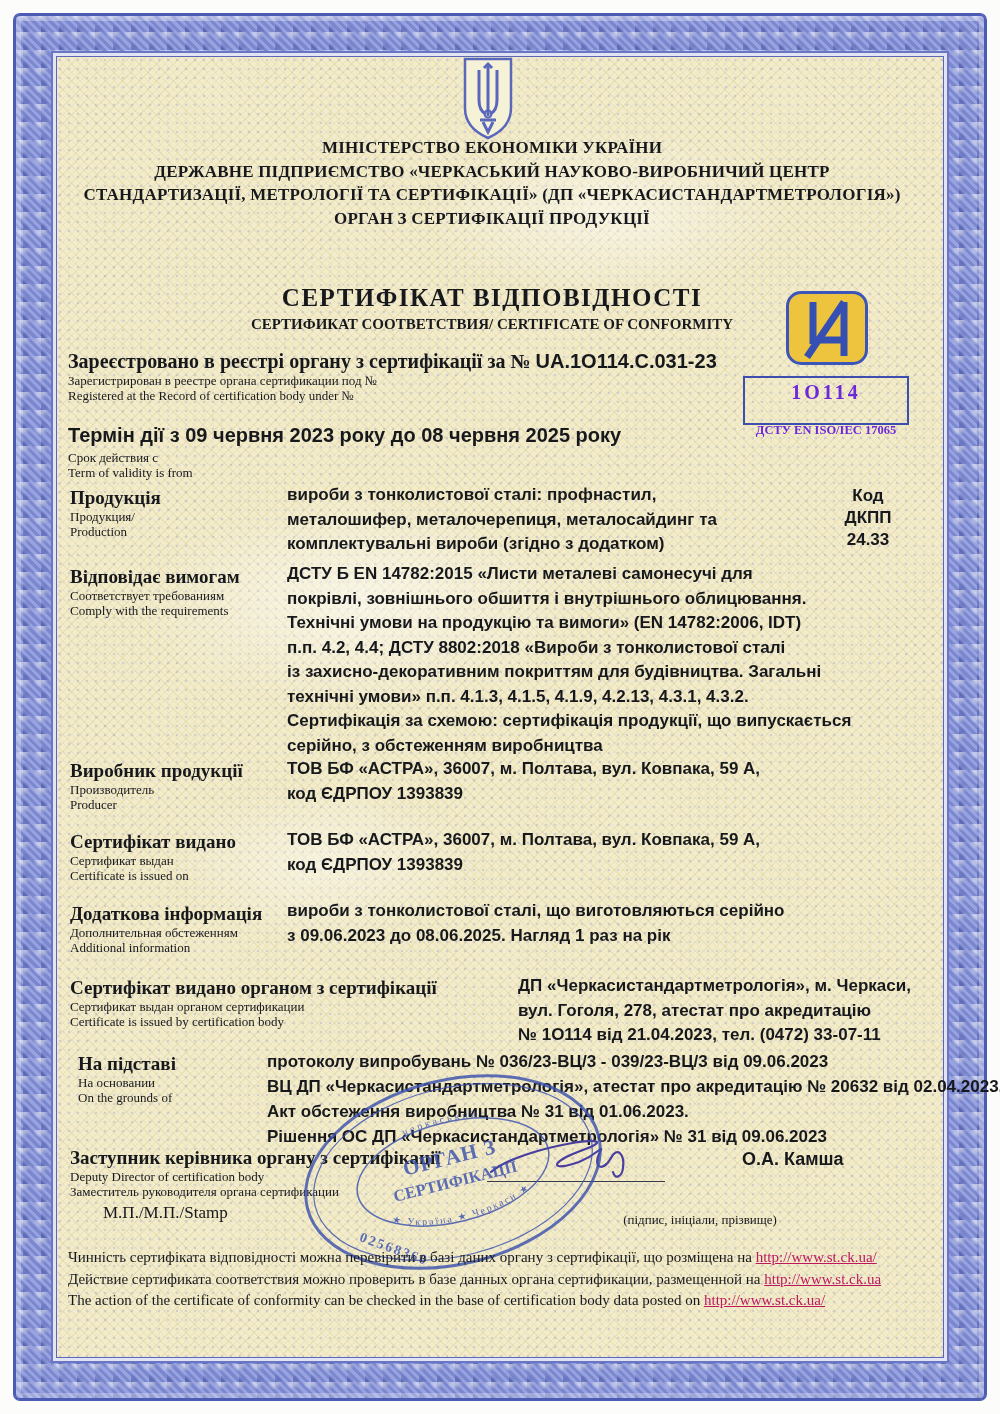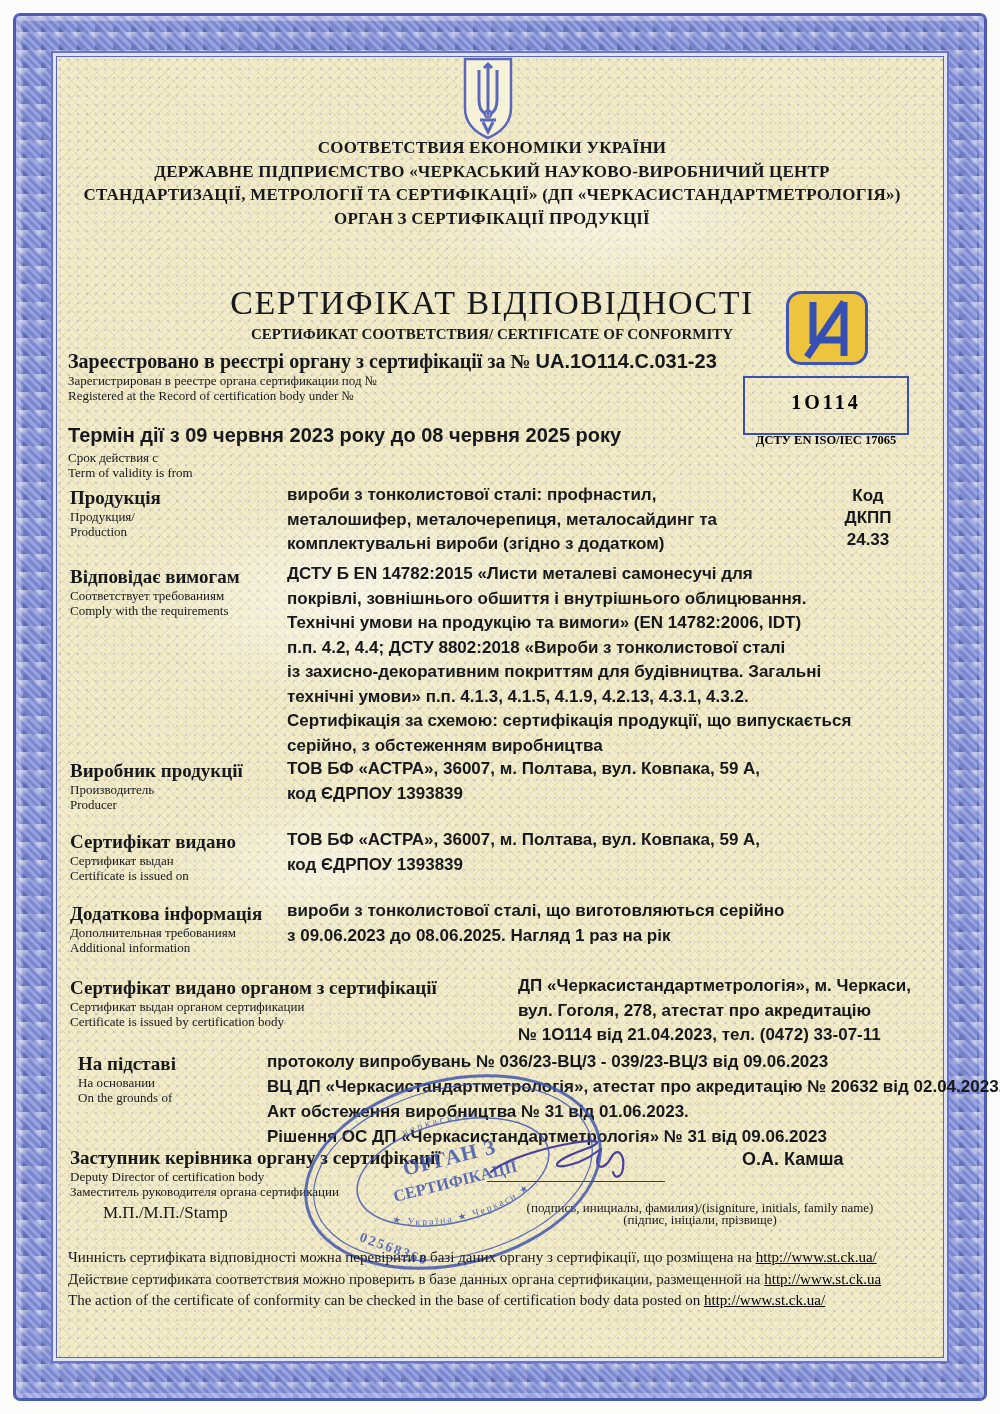--- a/index.html
+++ b/index.html
@@ -35,34 +35,34 @@
       radial-gradient(ellipse 300px 150px at 34% 42%, rgba(255,255,255,.55), transparent 70%),
       radial-gradient(ellipse 260px 120px at 62% 12%, rgba(255,255,255,.45), transparent 70%),
       radial-gradient(ellipse 220px 110px at 30% 62%, rgba(255,255,255,.40), transparent 70%);
   }
   .abs{position:absolute;}
   .center{text-align:center;}
   .lbl{font-weight:bold;font-size:19px;line-height:22px;font-family:"Liberation Serif",serif;}
   .sub{font-size:13px;line-height:15px;font-family:"Liberation Serif",serif;}
   .val{font-family:"Liberation Sans",sans-serif;font-weight:bold;font-size:17px;line-height:24.5px;white-space:pre;}
   .ministry{font-weight:bold;font-size:17px;line-height:23.5px;letter-spacing:.2px;}
-  .doc-title{font-weight:normal;font-size:34px;letter-spacing:1.5px;}
+  .doc-title{font-weight:bold;font-size:25px;letter-spacing:1.5px;}
   .doc-subtitle{font-weight:bold;font-size:15px;margin-top:4px;}
   .reg-main{font-weight:bold;font-size:20px;margin-top:32px;}
   .reg-num{font-family:"Liberation Sans",sans-serif;font-weight:bold;font-size:20px;}
   .term-main{font-family:"Liberation Sans",sans-serif;font-weight:bold;font-size:20px;}
-  .accr-box{border:2px solid #3d4fae;color:#000000;text-align:center;padding-top:13px;}
+  .accr-box{border:2px solid #3d4fae;color:#6d28d9;text-align:center;padding-top:3px;}
   .accr-num{font-weight:bold;font-size:20px;letter-spacing:3px;line-height:22px;}
   .accr-std{font-weight:bold;font-size:12.5px;line-height:15px;margin-top:20px;}
   .logo-tile{background:#eec43f;border:3px solid #3b55b8;border-radius:15px;}
   .code-block{font-family:"Liberation Sans",sans-serif;font-weight:bold;font-size:17px;line-height:22px;text-align:center;white-space:pre;}
   .name{font-family:"Liberation Sans",sans-serif;font-weight:bold;font-size:18px;}
   .mp{font-size:17px;}
   .footer-line{font-size:15px;line-height:21.5px;}
-  .footer-line a{color:#000000;text-decoration:underline;}
+  .footer-line a{color:#be185d;text-decoration:underline;}
   .sig-line{height:0;border-bottom:1.5px solid #3a3a4e;}
   .stamp{opacity:.82;}
 </style>
 </head>
 <body>
 
 <div class="sheet">
   <div class="lace"></div>
   <div class="inner"></div>
 
@@ -75,21 +75,21 @@
         <path d="M21 14 V44 Q21 55 28 58"></path>
         <path d="M39 14 V44 Q39 55 32 58"></path>
         <path d="M22 64 H38"></path>
         <path d="M25 66 L30 76 L35 66"></path>
       </g>
       <circle cx="30" cy="58" r="3.5" fill="none" stroke="#5a67bb" stroke-width="2"></circle>
     </svg>
   </div>
 
   <div class="abs ministry center" style="left:62px;top:136px;width:860px;">
-    <div>СООТВЕТСТВИЯ ЕКОНОМІКИ УКРАЇНИ</div>
+    <div>МІНІСТЕРСТВО ЕКОНОМІКИ УКРАЇНИ</div>
     <div>ДЕРЖАВНЕ ПІДПРИЄМСТВО «ЧЕРКАСЬКИЙ НАУКОВО-ВИРОБНИЧИЙ ЦЕНТР</div>
     <div>СТАНДАРТИЗАЦІЇ, МЕТРОЛОГІЇ ТА СЕРТИФІКАЦІЇ» (ДП «ЧЕРКАСИСТАНДАРТМЕТРОЛОГІЯ»)</div>
     <div>ОРГАН З СЕРТИФІКАЦІЇ ПРОДУКЦІЇ</div>
   </div>
 
   <div class="abs center" style="left:62px;top:284px;width:860px;">
     <div class="doc-title">СЕРТИФІКАТ ВІДПОВІДНОСТІ</div>
     <div class="doc-subtitle">СЕРТИФИКАТ СООТВЕТСТВИЯ/ CERTIFICATE OF CONFORMITY</div>
   </div>
 
@@ -160,21 +160,21 @@
   <div class="abs" style="left:70px;top:831px;width:215px;">
     <div class="lbl">Сертифікат видано</div>
     <div class="sub">Сертификат выдан</div>
     <div class="sub">Certificate is issued on</div>
   </div>
   <div class="abs val" style="left:287px;top:828px;width:650px;">ТОВ БФ «АСТРА», 36007, м. Полтава, вул. Ковпака, 59 А,
 код ЄДРПОУ 1393839</div>
 
   <div class="abs" style="left:70px;top:903px;width:215px;">
     <div class="lbl">Додаткова інформація</div>
-    <div class="sub">Дополнительная требованиям</div>
+    <div class="sub">Дополнительная обстеженням</div>
     <div class="sub">Additional information</div>
   </div>
   <div class="abs val" style="left:287px;top:899px;width:650px;">вироби з тонколистової сталі, що виготовляються серійно
 з 09.06.2023 до 08.06.2025. Нагляд 1 раз на рік</div>
 
   <div class="abs" style="left:70px;top:977px;width:440px;">
     <div class="lbl">Сертифікат видано органом з сертифікації</div>
     <div class="sub">Сертификат выдан органом сертификации</div>
     <div class="sub">Certificate is issued by certification body</div>
   </div>
@@ -203,21 +203,20 @@
     <svg width="175" height="54" viewBox="0 0 175 54">
       <g stroke="#4a3f9e" stroke-width="2.2" fill="none" stroke-linecap="round">
         <path d="M4 44 C34 18, 150 2, 96 22 C60 35, 64 44, 92 34 C112 26, 118 14, 112 26 C106 40, 116 44, 124 30"></path>
         <path d="M124 30 C130 18, 138 26, 136 40 C135 49, 128 52, 126 44"></path>
       </g>
     </svg>
   </div>
   <div class="abs sig-line" style="left:487px;top:1181px;width:178px;"></div>
   <div class="abs name" style="left:742px;top:1149px;">О.А. Камша</div>
   <div class="abs sub center" style="left:460px;top:1212px;width:480px;">(підпис, ініціали, прізвище)</div>
-  <div class="abs sub center" style="left:440px;top:1200px;width:520px;">(подпись, инициалы, фамилия)/(isigniture, initials, family name)</div>
 
   <div class="abs stamp" style="left:283px;top:1070px;width:340px;height:205px;">
     <svg width="340" height="205" viewBox="0 0 340 205">
       <defs>
         <path id="arcTop" d="M 58 102 A 114 62 0 0 1 282 102" fill="none"></path>
         <path id="arcBottom" d="M 62 102 A 110 60 0 0 0 278 102" fill="none"></path>
       </defs>
       <g transform="rotate(-14 170 102)" stroke="#3c52ad" fill="none">
         <ellipse cx="170" cy="102" rx="150" ry="92" stroke-width="3"></ellipse>
         <ellipse cx="170" cy="102" rx="142" ry="84" stroke-width="1.2"></ellipse>

